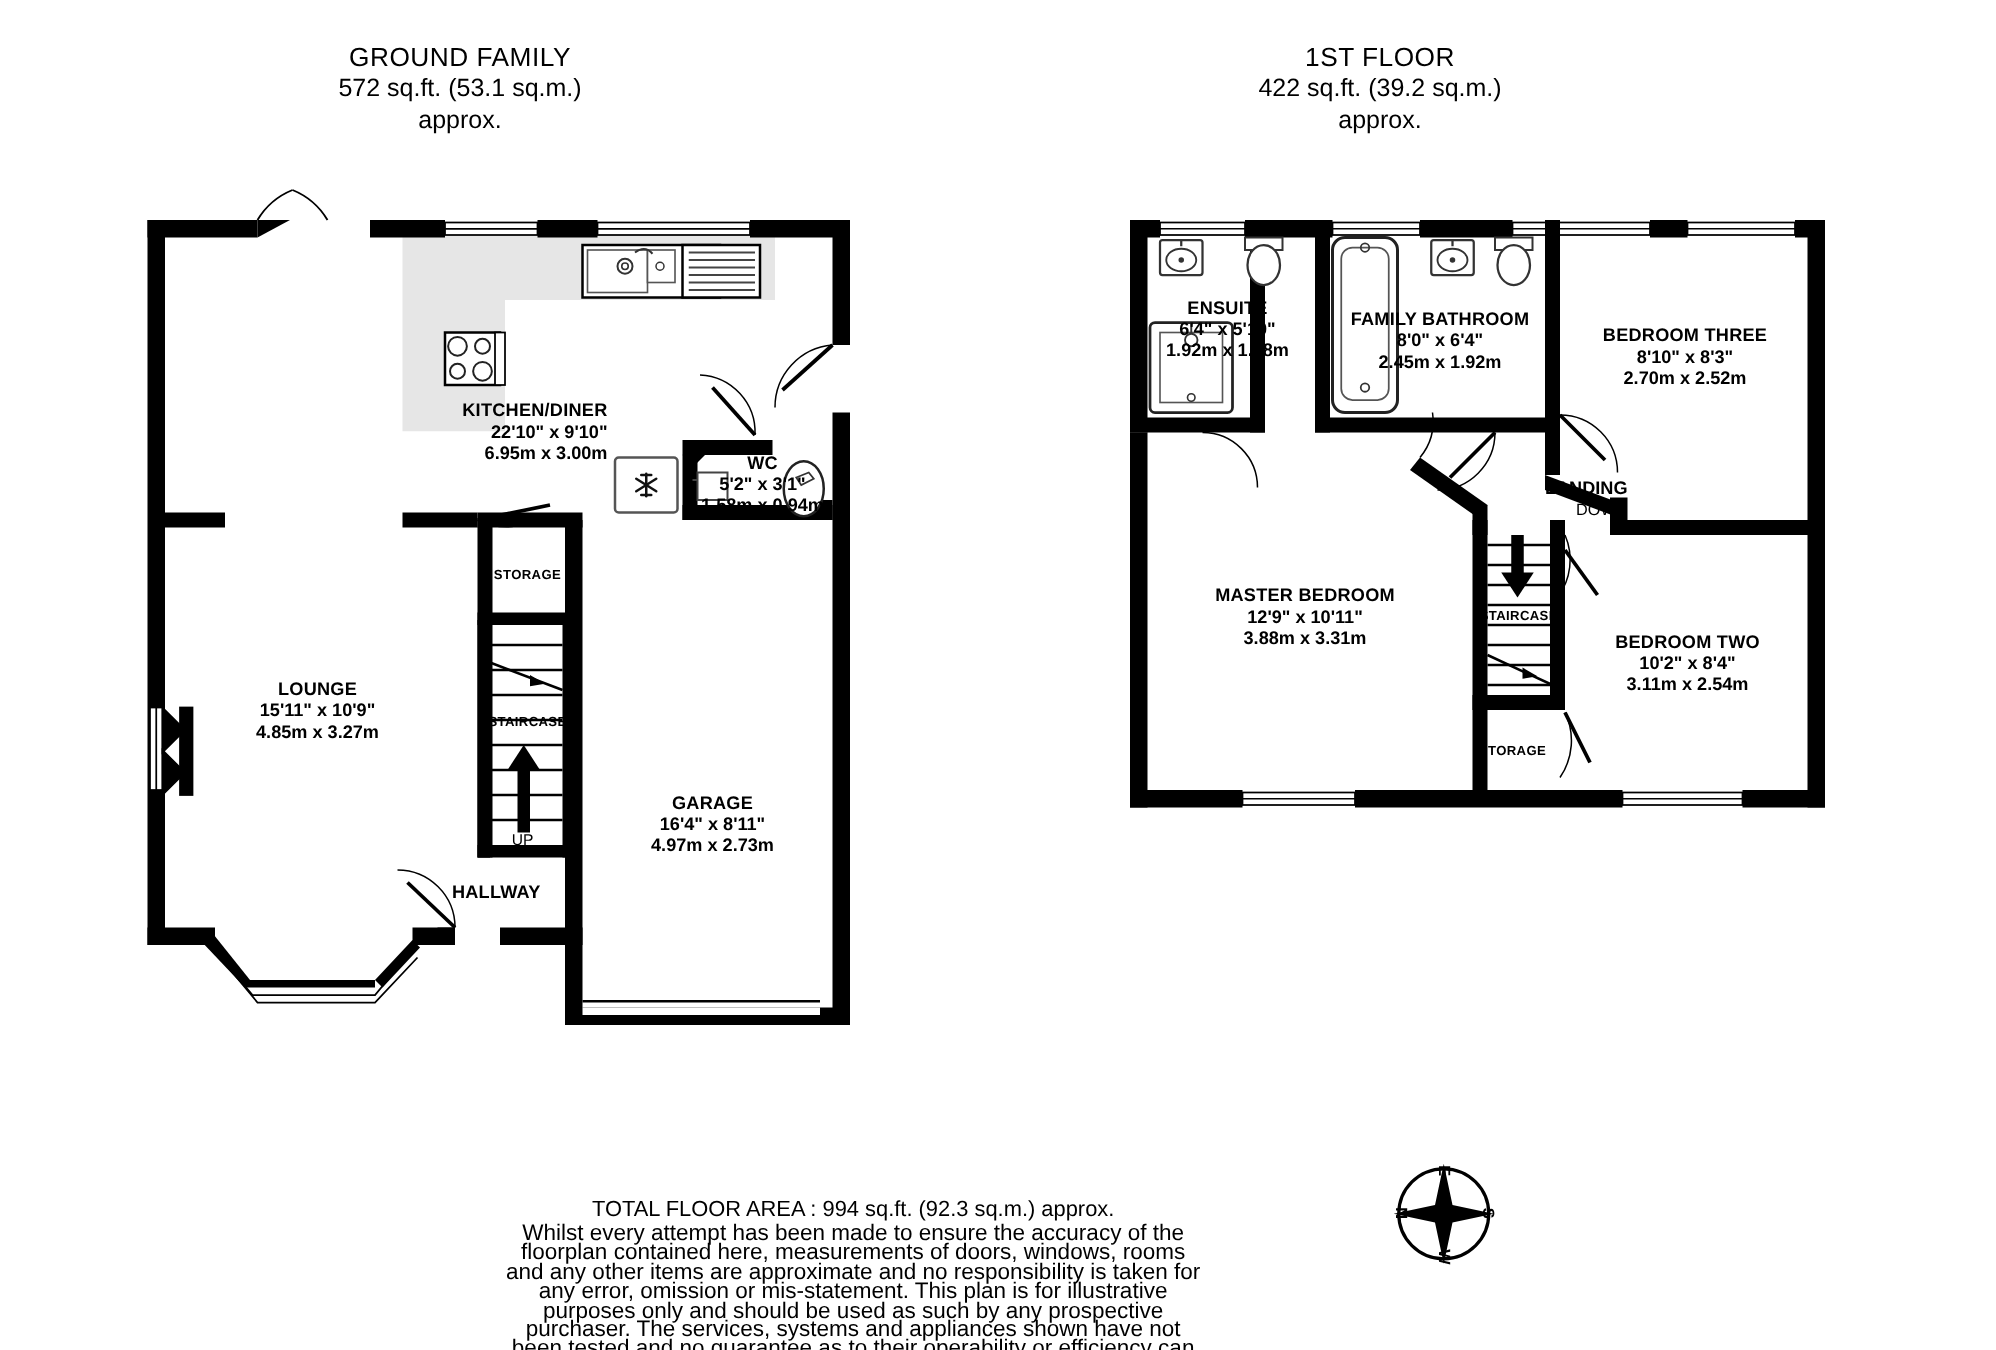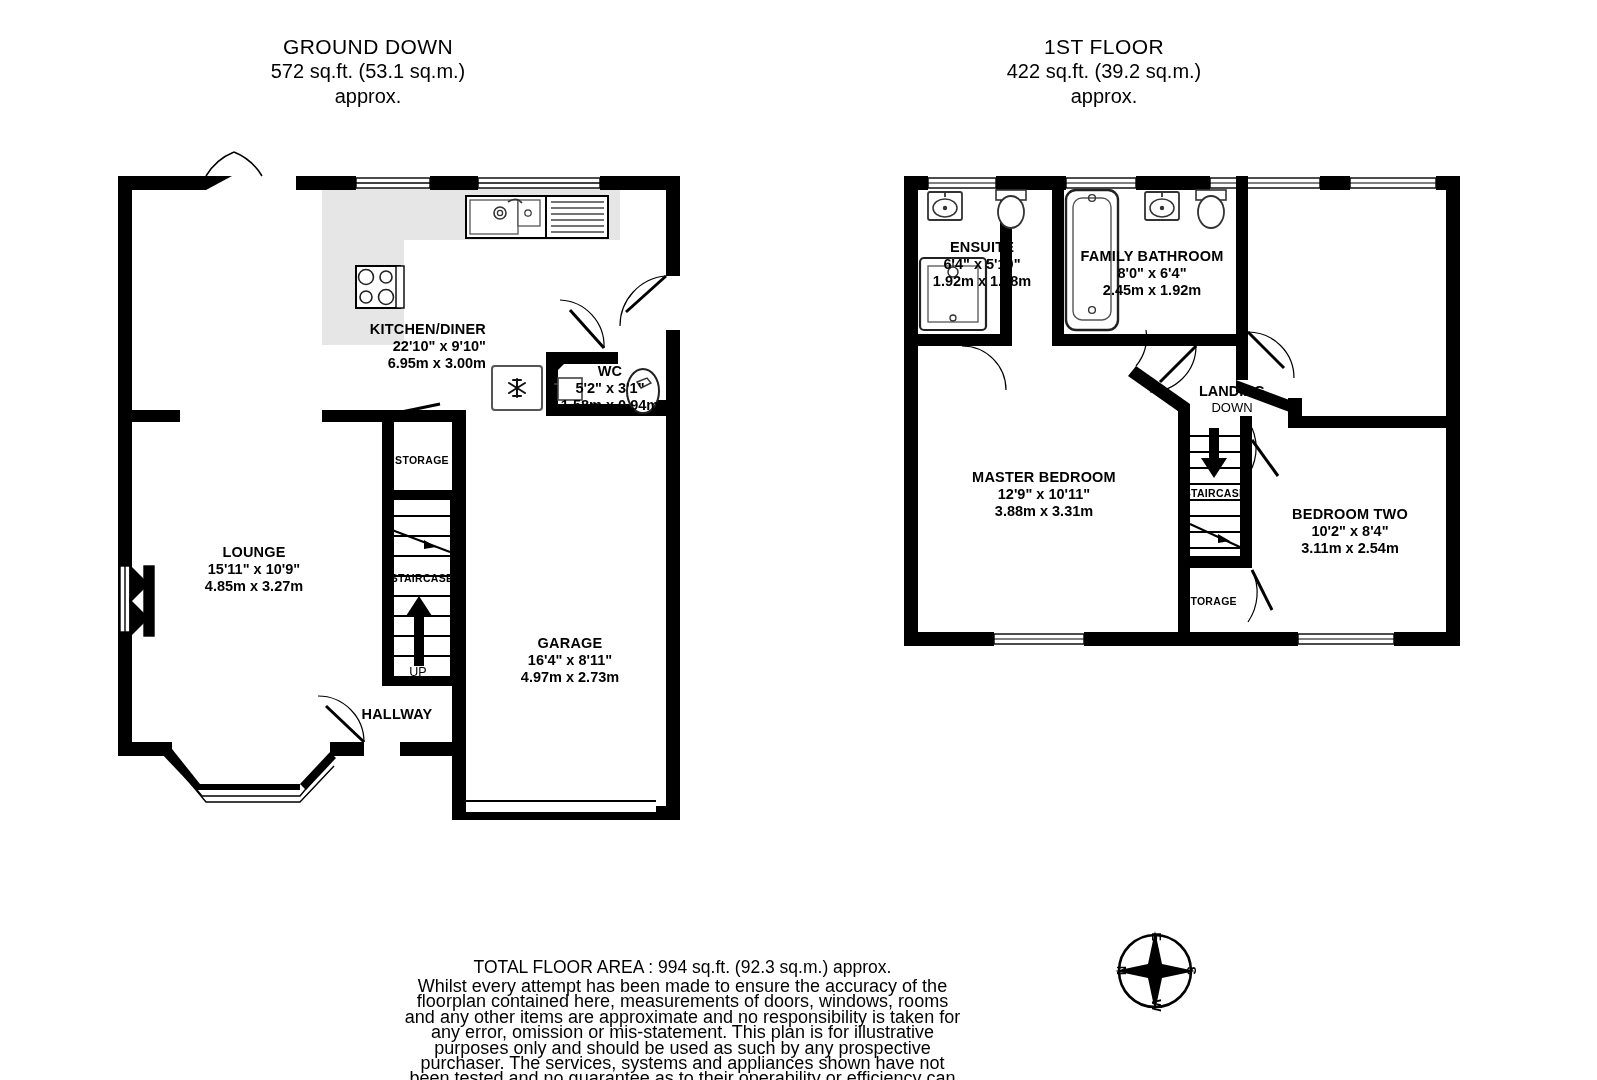--- a/index.html
+++ b/index.html
@@ -477,21 +477,21 @@
       </g>
     </g>
 
     <g>
       <circle cx="1155" cy="971" r="36" fill="none" stroke="#000000" stroke-width="2.6"></circle>
       <polygon points="1155,931 1162,964 1195,971 1162,978 1155,1011 1148,978 1115,971 1148,964" fill="#000000"></polygon>
     </g>
   </svg>
 
   <div class="floor-title" style="left:248px; top:34px; width:240px;">
-    <span class="ft-name">GROUND DOWN</span>
+    <span class="ft-name">GROUND FAMILY</span>
     <span class="ft-area">572 sq.ft. (53.1 sq.m.) approx.</span>
   </div>
 
   <div class="floor-title" style="left:984px; top:34px; width:240px;">
     <span class="ft-name">1ST FLOOR</span>
     <span class="ft-area">422 sq.ft. (39.2 sq.m.) approx.</span>
   </div>
 
   <div class="room-label" style="left:294px; top:321px; width:192px;text-align:right;">
     <span class="rl-name">KITCHEN/DINER</span>
@@ -529,34 +529,39 @@
     <span class="rl-imp">6'4"  x 5'10"</span>
     <span class="rl-met">1.92m  x 1.78m</span>
   </div>
 
   <div class="room-label" style="left:1056px; top:248px; width:192px;">
     <span class="rl-name">FAMILY BATHROOM</span>
     <span class="rl-imp">8'0"  x 6'4"</span>
     <span class="rl-met">2.45m  x 1.92m</span>
   </div>
 
+  <div class="room-label" style="left:1248px; top:261px; width:200px;">
+    <span class="rl-name">BEDROOM THREE</span>
+    <span class="rl-imp">8'10"  x 8'3"</span>
+    <span class="rl-met">2.70m  x 2.52m</span>
+  </div>
 
   <div class="room-label" style="left:944px; top:469px; width:200px;">
     <span class="rl-name">MASTER BEDROOM</span>
     <span class="rl-imp">12'9"  x 10'11"</span>
     <span class="rl-met">3.88m  x 3.31m</span>
   </div>
 
   <div class="room-label" style="left:1250px; top:506px; width:200px;">
     <span class="rl-name">BEDROOM TWO</span>
     <span class="rl-imp">10'2"  x 8'4"</span>
     <span class="rl-met">3.11m  x 2.54m</span>
   </div>
 
-  <div class="landing-label" style="left:1162px; top:383px; width:140px;">
+  <div class="landing-label" style="left:1162px; top:383px; width:140px;text-align:right;">
     <span class="ll-name">LANDING</span>
     <span class="ll-sub">DOWN</span>
   </div>
   <div class="small-label" style="left:1165px; top:487px; width:100px;">STAIRCASE</div>
   <div class="small-label" style="left:1160px; top:595px; width:100px;">STORAGE</div>
 
   <div class="compass-letter" style="position:absolute; left:1148px; top:929px; width:16px; text-align:center; transform:rotate(90deg);">E</div>
   <div class="compass-letter" style="position:absolute; left:1113px; top:963px; width:16px; text-align:center; transform:rotate(90deg);">N</div>
   <div class="compass-letter" style="position:absolute; left:1183px; top:963px; width:16px; text-align:center; transform:rotate(90deg);">S</div>
   <div class="compass-letter" style="position:absolute; left:1148px; top:998px; width:16px; text-align:center; transform:rotate(90deg);">W</div>

